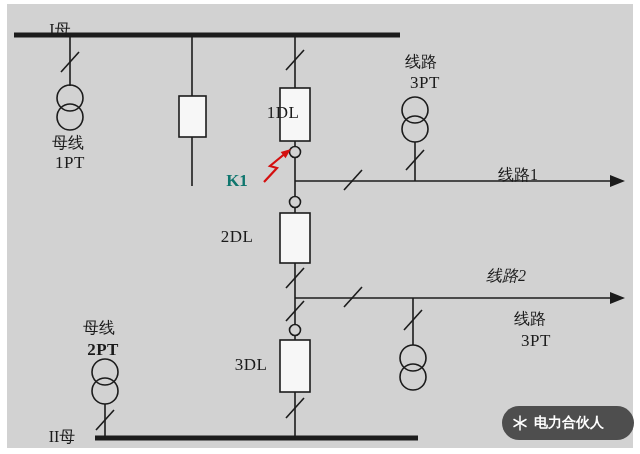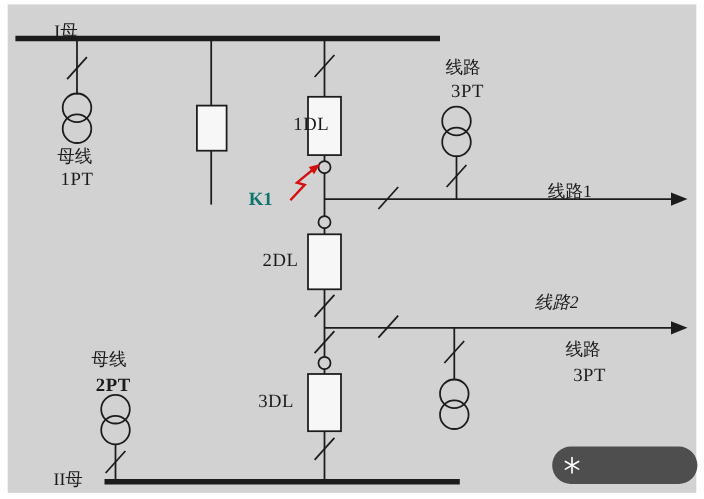--- a/index.html
+++ b/index.html
@@ -111,21 +111,21 @@
     </g>
   </svg>
 
   <div class="lbl" style="left:60px;top:21px;text-decoration:underline;">I母</div>
   <div class="lbl" style="left:62px;top:428px;">II母</div>
 
   <div class="lbl" style="left:68px;top:134px;">母线</div>
   <div class="lbl id" style="left:70px;top:154px;">1PT</div>
 
   <div class="lbl id" style="left:251px;top:104px;margin-left:32px;">1DL</div>
-  <div class="lbl id" style="left:255px;top:228px;">2DL</div>
+  <div class="lbl id" style="left:237px;top:228px;">2DL</div>
   <div class="lbl id" style="left:251px;top:356px;font-family:Liberation Serif, serif;">3DL</div>
 
   <div class="lbl" style="left:421px;top:53px;">线路</div>
   <div class="lbl id" style="left:425px;top:74px;">3PT</div>
 
   <div class="lbl" style="left:506px;top:166px;margin-left:12px;">线路1</div>
   <div class="lbl" style="left:506px;top:267px;font-style:italic;">线路2</div>
 
   <div class="lbl" style="left:530px;top:310px;">线路</div>
   <div class="lbl id" style="left:536px;top:332px;">3PT</div>
@@ -136,14 +136,15 @@
   <div class="lbl fault-label" style="left:237px;top:172px;">K1</div>
 
   <div class="watermark">
     <svg width="16" height="16" viewBox="0 0 16 16">
       <g stroke="#ffffff" stroke-width="1.5" stroke-linecap="round">
         <line x1="8" y1="1" x2="8" y2="15"></line>
         <line x1="2" y1="4.5" x2="14" y2="11.5"></line>
         <line x1="2" y1="11.5" x2="14" y2="4.5"></line>
       </g>
     </svg>
+    <span class="wm-text">电力合伙人</span>
   </div>
 </div>
 
 </body></html>

